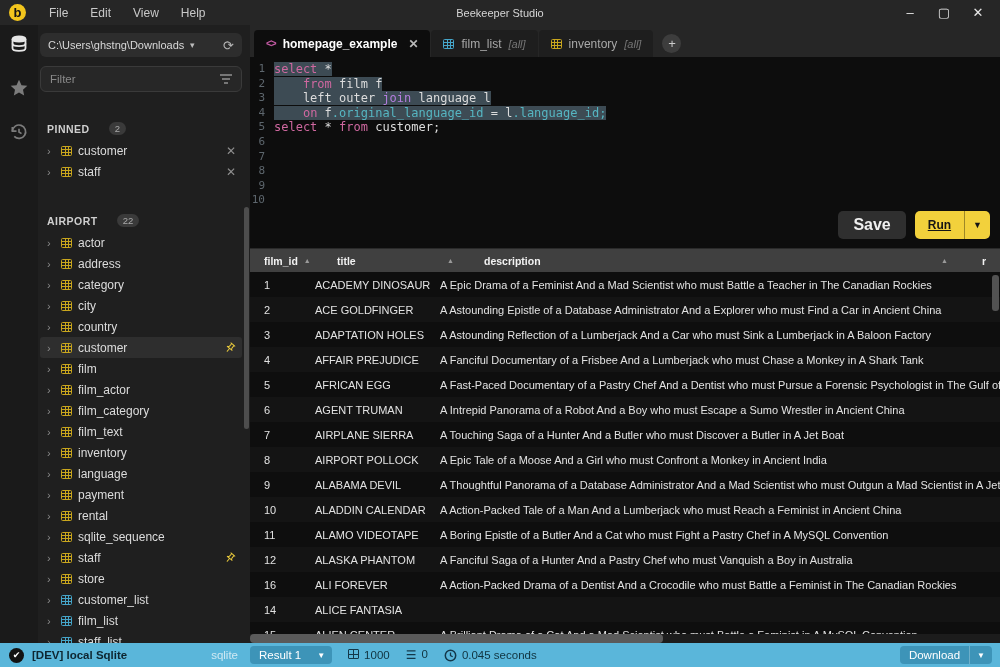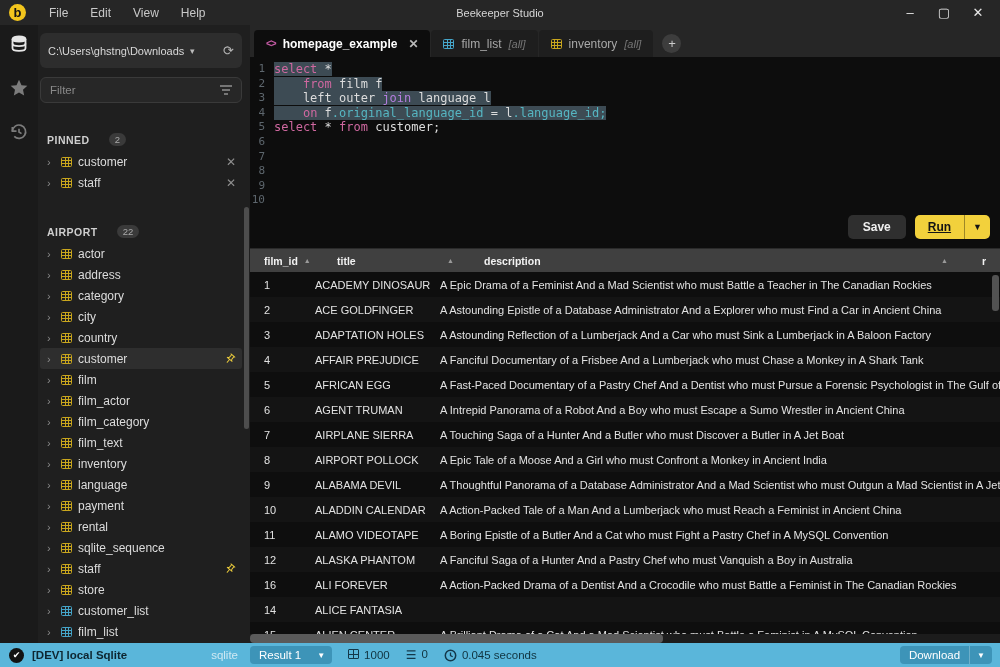--- a/index.html
+++ b/index.html
@@ -23,21 +23,21 @@
   
   .app-body { display:flex; height:618px; }
   .icon-strip { width:38px; background:#1a1a1a; display:flex; flex-direction:column;
     align-items:center; padding-top:8px; gap:22px; }
   .strip-icon { width:22px; height:22px; display:flex; align-items:center; justify-content:center; }
   .sidebar { width:212px; background:#1f1f1f; position:relative; overflow:hidden;
     padding:8px 8px 0 2px; }
   .main { width:750px; display:flex; flex-direction:column; background:#0d0d0d; }
 
   
-  .conn-row { height:35px; background:#2d2d2d; border-radius:6px; display:flex;
+  .conn-row { height:24px; background:#2d2d2d; border-radius:6px; display:flex;
     align-items:center; padding:0 8px; color:#d8d8d8; font-size:11px; margin-bottom:9px; }
   .conn-path { flex:1; white-space:nowrap; overflow:hidden; max-width:138px; }
   .caret { font-size:9px; color:#bbb; margin-left:4px; }
   .refresh-icon { margin-left:auto; color:#b5b5b5; font-size:13px; }
   .filter-row { height:26px; background:#272727; border:1px solid #3a3a3a; border-radius:6px;
     display:flex; align-items:center; padding:0 9px; margin-bottom:24px; }
   .filter-ph { color:#8a8a8a; font-size:11.5px; flex:1; }
   .section-hdr { display:flex; align-items:center; gap:19px; padding:6px 0 5px 7px; }
   .section-label { color:#cfcfcf; font-size:10.5px; font-weight:bold; letter-spacing:.5px; }
   .badge { background:#3a3a3a; color:#aaa; font-size:9.5px; border-radius:8px;
@@ -79,21 +79,21 @@
   .code-line { display:flex; }
   .ln { width:24px; text-align:right; padding-right:9px; color:#5d666d; flex:0 0 24px;
     font-size:11px; }
   .code { white-space:pre; color:#dcdcdc; }
   .sel { background:#3d4b54; }
   .tok-kw { color:#cf68a0; }
   .tok-kw2 { color:#b47ede; }
   .tok-mem { color:#56b6c2; }
   .tok-pl { color:#dcdcdc; }
   .editor-actions { position:absolute; right:10px; bottom:9px; display:flex; gap:9px; }
-  .btn-save { background:#2f2f2f; color:#f0f0f0; font-size:12px; font-weight:bold;
+  .btn-save { background:#2f2f2f; color:#f0f0f0; font-size:16px; font-weight:bold;
     border:none; border-radius:5px; padding:5px 15px; }
   .btn-run { background:#f2d13c; color:#151515; font-size:12px; font-weight:bold;
     border:none; border-radius:5px; display:flex; align-items:center; padding:0; overflow:hidden; }
   .btn-run .run-label { padding:5px 13px;text-decoration:underline; }
   .btn-run .run-split { width:1px; align-self:stretch; background:rgba(0,0,0,.35); }
   .btn-run .run-caret { padding:5px 8px; font-size:9px; }
 
   
   .results { flex:1; position:relative; overflow:hidden; background:#0e0e0e;
     border-top:1px solid #2a2a2a; }

